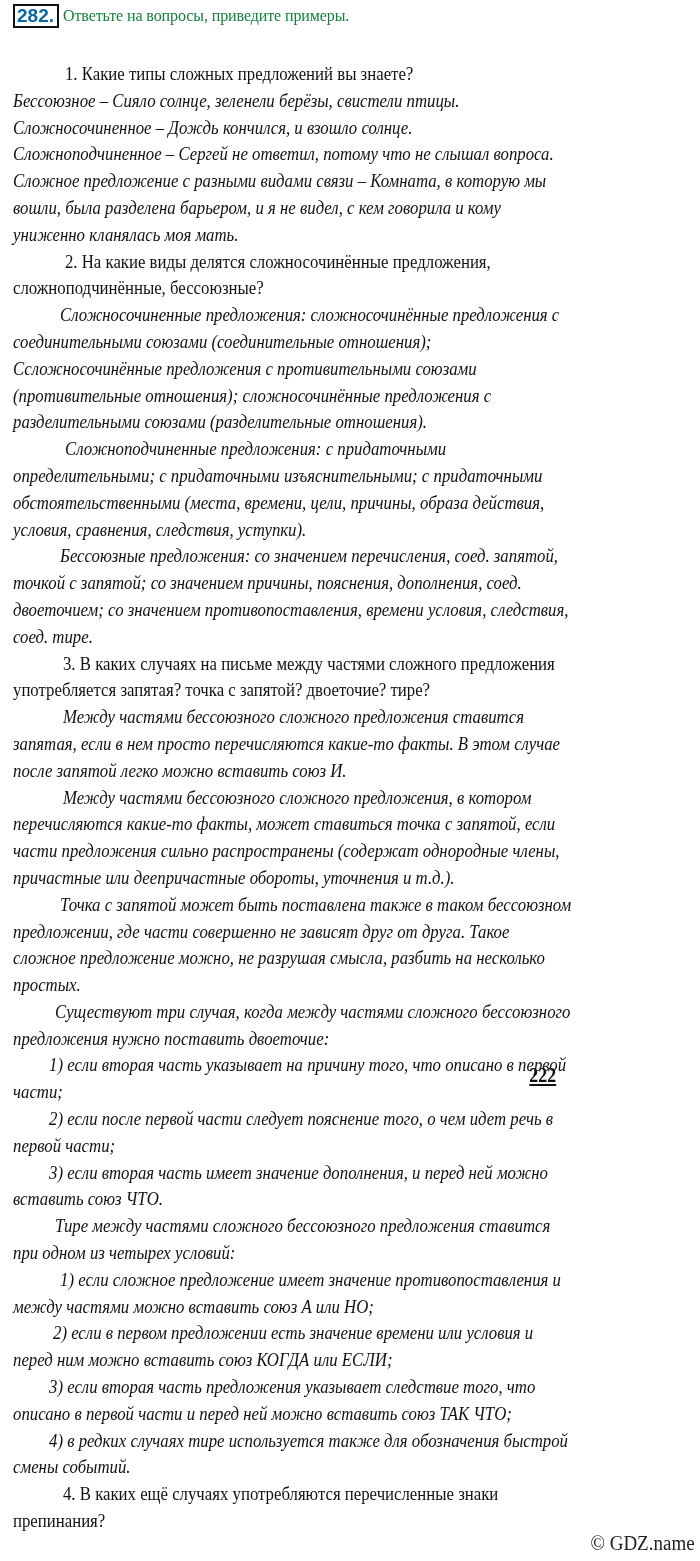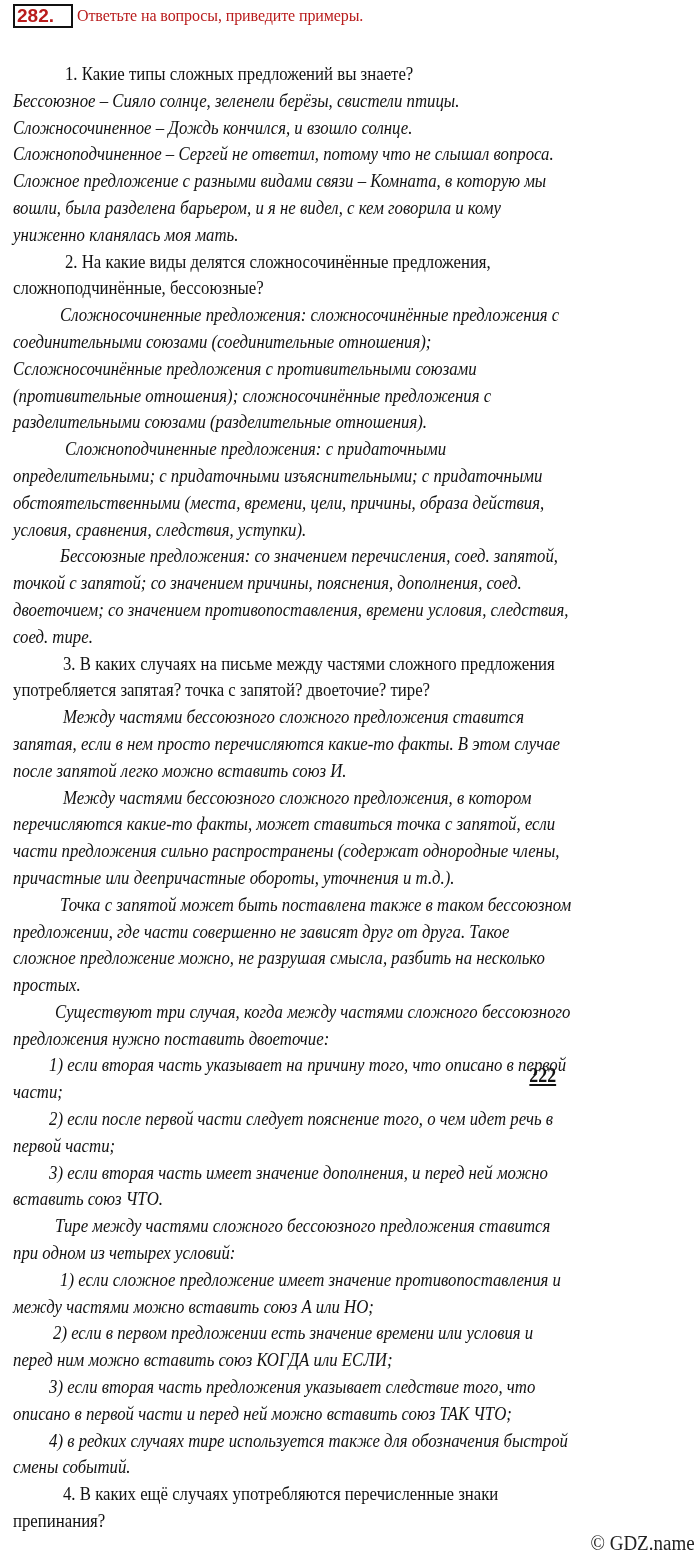--- a/index.html
+++ b/index.html
@@ -1,21 +1,21 @@
 <!DOCTYPE html>
 <html><head>
 <meta charset="utf-8">
 <style>
   html, body { margin: 0; padding: 0; background: #ffffff; }
   body { width: 700px; height: 1561px; position: relative; overflow: hidden;
          font-family: "Liberation Serif", serif; color: #111; }
   .header { position: absolute; left: 13px; top: 4px; height: 24px; display: flex; align-items: center; }
   .num-box { border: 2px solid #111; font-family: "Liberation Sans", sans-serif; font-weight: bold;
-             font-size: 19px; line-height: 20px; padding: 0 17px 0 2px; color: #b91c1c; }
-  .task-text { font-size: 16px; color: #b91c1c; margin-left: 4px; letter-spacing: -0.1px; }
+             font-size: 19px; line-height: 20px; padding: 0 3px 0 2px; color: #0369a1; }
+  .task-text { font-size: 16px; color: #15803d; margin-left: 4px; letter-spacing: -0.1px; }
   .content { position: absolute; left: 13px; top: 61px; width: 680px; }
   .line { height: 26.8px; line-height: 26.8px; font-size: 19.5px; white-space: nowrap;
           transform-origin: left center; transform: scaleX(0.86); width: 790px; }
   .q { font-style: normal; }
   .a { font-style: italic; }
   .page-num { position: absolute; left: 527px; top: 1063px; font-size: 21px; font-weight: bold;
               text-decoration: underline; transform: scaleX(0.85); color:#111; }
   .copyright { position: absolute; right: 5px; top: 1532px; font-size: 20px; color: #222;
                transform-origin: right center; transform: scaleX(0.95); }
 </style>

